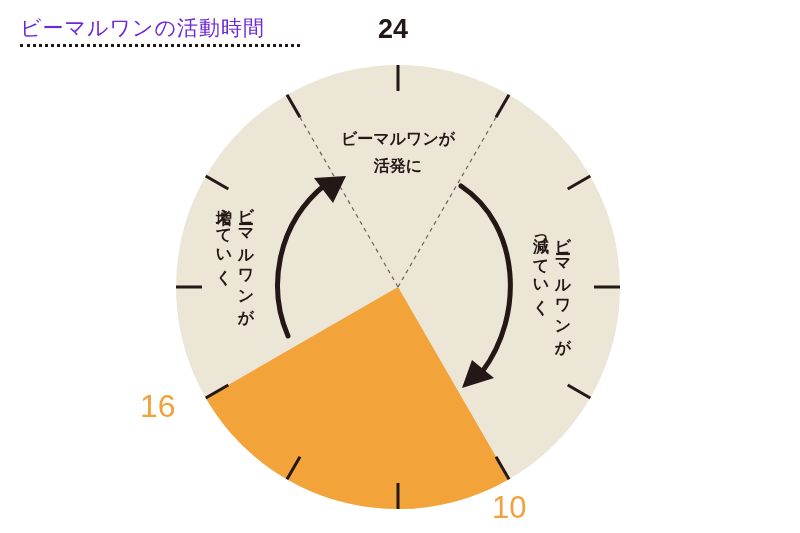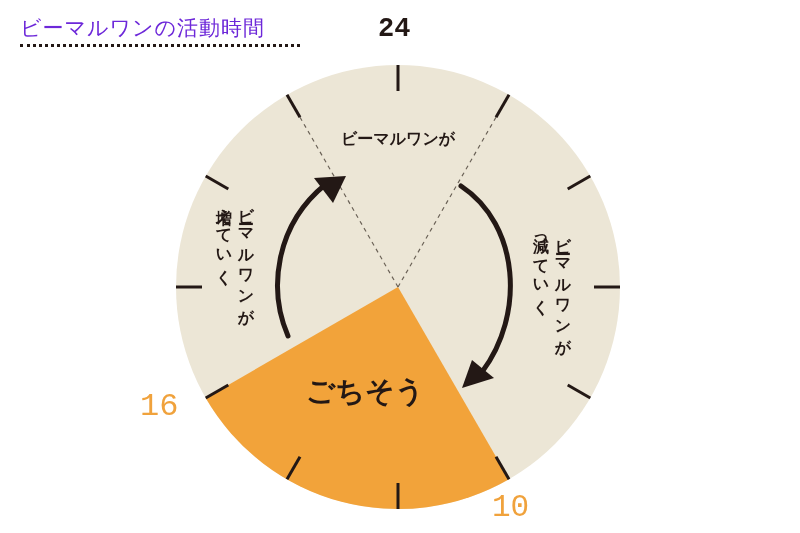--- a/index.html
+++ b/index.html
@@ -1,20 +1,20 @@
 <!DOCTYPE html>
 <html><head>
 <meta charset="utf-8">
 <style>
   html, body { margin:0; padding:0; background:#ffffff; }
   body { width:800px; height:533px; position:relative; overflow:hidden; font-family:"DejaVu Sans", sans-serif; }
   .title { position:absolute; left:20px; top:14px; font-size:21px; font-weight:normal; color:#6d28d9; letter-spacing:1px; }
   .title-underline { position:absolute; left:20px; top:44px; width:280px; height:0; border-top:3px dotted #231815; }
   svg { position:absolute; left:0; top:0; }
-  .hour-label { position:absolute; font-family:Liberation Mono, monospace; font-weight:bold; }
+  .hour-label { position:absolute; font-family:Liberation Sans, sans-serif; font-weight:bold; }
   .h24 { left:378px; top:14px; font-size:27px; color:#231815; }
   .h16 { left:140px; top:388px; font-size:32px; color:#f0a23c; font-weight:normal; }
   .h10 { left:492px; top:490px; font-size:31px; color:#f0a23c; font-weight:normal; }
   .top-text { position:absolute; left:318px; top:125px; width:160px; text-align:center; font-size:16px; line-height:27px; color:#231815; font-weight:bold; }
   .vtext { position:absolute; writing-mode:vertical-rl; font-size:16px; color:#231815; font-weight:bold; letter-spacing:2px; line-height:22px; }
   .left-text { left:213px; top:195px; }
   .right-text { left:530px; top:225px; }
   .sector-text { position:absolute; left:290px; top:370px; width:150px; text-align:center; font-size:29px; line-height:43px; font-weight:bold; color:#231815; }
 </style>
 </head>
@@ -53,27 +53,27 @@
   <path d="M461,186 C520,225 525,315 482,372" fill="none" stroke="#231815" stroke-width="5" stroke-linecap="round"></path>
   <polygon points="462,388 472,360 494,378" fill="#231815"></polygon>
 </svg>
 
 <div class="hour-label h24">24</div>
 <div class="hour-label h16">16</div>
 <div class="hour-label h10">10</div>
 
 <div class="top-text">
   <div>ビーマルワンが</div>
+  <div>活発に</div>
 </div>
 
 <div class="vtext left-text">
   <span>ビーマルワンが</span><br>
   <span>増えていく</span>
 </div>
 
 <div class="vtext right-text">
   <span>ビーマルワンが</span><br>
   <span>減っていく</span>
 </div>
 
 <div class="sector-text">
-  <div>ごちそう</div>
 </div>
 
 </body></html>

